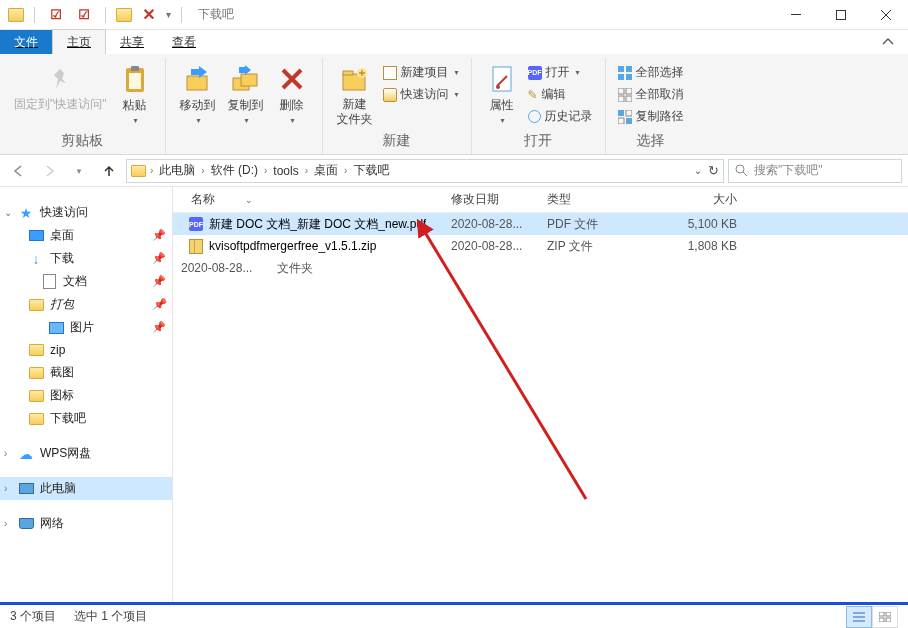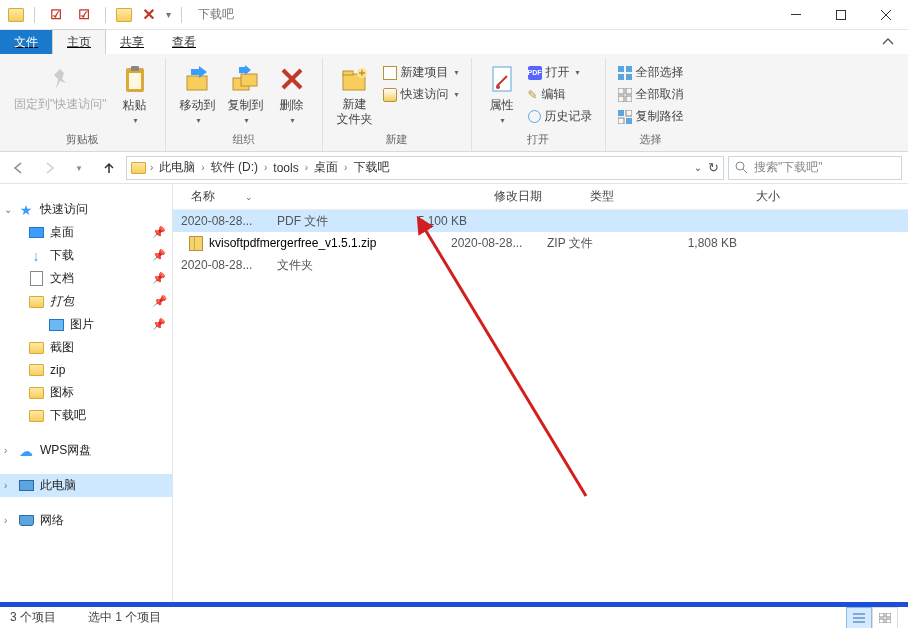--- a/index.html
+++ b/index.html
@@ -18,21 +18,21 @@
 
 .tabbar { height: 24px; background: #fff; display: flex; align-items: flex-end; text-decoration: underline; }
 .tab { padding: 4px 14px 3px; color: #333; cursor: pointer; }
 .tab.file { background: #1979ca; color: #fff; }
 .tab.active { border: 1px solid #d0d0d0; border-bottom: none; background: #f5f5f5; }
 .ribbon-collapse { margin-left: auto; padding: 0 14px; color: #555; align-self: center; }
 
 .ribbon { background: #f5f5f5; border-bottom: 1px solid #d9d9d9; display: flex; padding: 4px 0 0; }
 .ribbon-group { border-right: 1px solid #e1e1e1; padding: 2px 8px 2px; display: flex; flex-direction: column; }
 .ribbon-group-content { display: flex; align-items: flex-start; flex: 1; }
-.ribbon-group-label { text-align: center; color: #666; font-size: 11px; padding: 2px 0; }
+.ribbon-group-label { text-align: center; color: #666; font-size: 14px; padding: 2px 0; }
 .rbtn-lg { display: flex; flex-direction: column; align-items: center; justify-content: flex-start; padding: 3px 6px; min-width: 44px; gap: 2px; cursor: pointer; color: #444; }
 .rbtn-lg.disabled { color: #aaa; }
 .rbtn-lg .icon { width: 32px; height: 32px; display: flex; align-items: center; justify-content: center; position: relative; }
 .rbtn-sm { display: flex; align-items: center; gap: 4px; padding: 2px 4px; cursor: pointer; color: #444; white-space: nowrap; }
 .rbtn-col { display: flex; flex-direction: column; gap: 1px; margin-top: 2px; }
 .drop-tri { font-size: 8px; color: #666; margin-left: 2px; }
 
 .addrbar { height: 32px; display: flex; align-items: center; padding: 3px 6px; gap: 4px; border-bottom: 1px solid #e5e5e5; background: #fff; }
 .nav-btn { width: 26px; height: 26px; border-radius: 2px; display: flex; align-items: center; justify-content: center; color: #888; cursor: pointer; }
 .nav-btn.active { color: #333; }
@@ -57,39 +57,39 @@
 .ico-doc { width: 13px; height: 15px; background: #fff; border: 1px solid #888; position: relative; }
 .ico-pic { width: 15px; height: 12px; background: #6bb8f5; border: 1px solid #2576c9; }
 .ico-cloud { color: #3b9eff; font-size: 14px; }
 .ico-pc { width: 15px; height: 11px; background: #5aa6e0; border: 1px solid #2e6aa3; }
 .ico-net { width: 15px; height: 11px; background: #5aa6e0; border: 1px solid #2e6aa3; border-radius: 0 0 3px 3px; }
 
 .filepane { flex: 1; display: flex; flex-direction: column; position: relative; }
 .col-headers { display: flex; height: 26px; align-items: center; color: #444; border-bottom: 1px solid #eee; }
 .col-headers > div { padding: 0 8px; }
 .c-name { width: 270px; padding-left: 18px !important; }
-.c-date { width: 96px; margin-left: 43px; }
+.c-date { width: 96px; }
 .c-type { width: 96px; }
 .c-size { width: 110px; text-align: right; }
 .sort-chev { font-size: 9px; color: #666; margin-left: 30px; }
 .file-list { }
 .file-row { display: flex; align-items: center; height: 22px; cursor: pointer; }
 .file-row.sel { background: #cde8ff; }
 .file-row > div { padding: 0 8px; }
 .f-name { width: 270px; display: flex; align-items: center; gap: 6px; padding-left: 16px !important; white-space: nowrap; overflow: hidden; text-overflow: ellipsis; }
 .f-name .nm { overflow: hidden; text-overflow: ellipsis; white-space: nowrap; }
 .f-date { width: 96px; color: #555; }
 .f-type { width: 96px; color: #555; }
 .f-size { width: 110px; text-align: right; color: #555; }
 .ico-pdf { width: 14px; height: 14px; background: #5864ff; color: #fff; font-size: 7px; font-weight: bold; display: inline-flex; align-items: center; justify-content: center; border-radius: 2px; }
 .ico-zip { width: 14px; height: 15px; background: linear-gradient(90deg,#f5d56b 0,#f5d56b 35%,#c6a956 35%,#c6a956 45%,#f5d56b 45%); border: 1px solid #b7933d; }
 
 .arrow-svg { position: absolute; left: 238px; top: 32px; pointer-events: none; }
 
-.statusbar { position: absolute; bottom: 0; left: 0; right: 0; height: 26px; border-top: 5px solid #1d4ed8; background: #fff; display: flex; align-items: center; padding: 0 10px; gap: 32px; color: #444; }
+.statusbar { position: absolute; bottom: 0; left: 0; right: 0; height: 26px; border-top: 3px solid #1d4ed8; background: #fff; display: flex; align-items: center; padding: 0 10px; gap: 18px; color: #444; }
 .statusbar .right { margin-left: auto; display: flex; gap: 0; }
 .view-btn { width: 26px; height: 22px; border: 1px solid #ddd; display: flex; align-items: center; justify-content: center; cursor: pointer; color: #666; }
 .view-btn.active { background: #d6eaff; border-color: #8ab9e2; color: #2a6aa8; }
 
 svg { display: block; }
 </style>
 </head>
 <body>
 
 <div class="titlebar">
@@ -194,21 +194,20 @@
       <div class="rbtn-lg">
         <span class="icon">
             <svg width="26" height="26">
               <path d="M4 4 L22 22 M22 4 L4 22" stroke="#c0392b" stroke-width="4"></path>
             </svg>
           </span>
         <span>删除</span>
           <span class="drop-tri">▾</span>
       </div>
     </div>
-    <div class="ribbon-group-label">组织</div>
   </div>
 
   <div class="ribbon-group">
     <div class="ribbon-group-content">
       <div class="rbtn-lg">
         <span class="icon">
             <svg width="30" height="28">
               <rect x="3" y="9" width="22" height="16" fill="#f7ce5b" stroke="#b79239"></rect>
               <rect x="3" y="6" width="10" height="4" fill="#f7ce5b" stroke="#b79239"></rect>
               <circle cx="22" cy="8" r="5" fill="#ffe490"></circle>
@@ -376,21 +375,21 @@
             <span class="ico-desktop"></span>
           </span>
           <span>桌面</span>
           <span style="margin-left:auto;color:#888;font-size:11px">📌</span>
         </div>
         <div class="tree-item" style="display: flex;">
           <span class="ico ico-dl">↓</span>
           <span>下载</span>
           <span style="margin-left:auto;color:#888;font-size:11px">📌</span>
         </div>
-        <div class="tree-item" style="display: flex;">
+        <div class="tree-item" style="display: flex; margin-left: 13px;">
           <span class="ico">
             <span class="ico-doc"></span>
           </span>
           <span>文档</span>
           <span style="margin-left:auto;color:#888;font-size:11px">📌</span>
         </div>
         <div class="tree-item" style="display: flex; font-style: italic;">
           <span class="ico">
             <span class="ico-folder"></span>
           </span>
@@ -401,27 +400,27 @@
           <span class="ico">
             <span class="ico-pic"></span>
           </span>
           <span>图片</span>
           <span style="margin-left:auto;color:#888;font-size:11px">📌</span>
         </div>
         <div class="tree-item" style="display: flex;">
           <span class="ico">
             <span class="ico-folder"></span>
           </span>
+          <span>zip</span>
+        </div>
+        <div class="tree-item" style="display: flex;">
+          <span class="ico">
+            <span class="ico-folder"></span>
+          </span>
           <span>截图</span>
-        </div>
-        <div class="tree-item" style="display: flex;">
-          <span class="ico">
-            <span class="ico-folder"></span>
-          </span>
-          <span>zip</span>
         </div>
         <div class="tree-item" style="display: flex;">
           <span class="ico">
             <span class="ico-folder"></span>
           </span>
           <span>图标</span>
         </div>
         <div class="tree-item" style="display: flex;">
           <span class="ico">
             <span class="ico-folder"></span>
@@ -455,20 +454,24 @@
 
   <div class="filepane">
     <div class="col-headers">
       <div class="c-name"><span>名称</span><span class="sort-chev">⌄</span></div>
       <div class="c-date">修改日期</div>
       <div class="c-type">类型</div>
       <div class="c-size">大小</div>
     </div>
     <div class="file-list" id="file-list">
         <div class="file-row sel">
+          <div class="f-name">
+            <span class="ico-pdf">PDF</span>
+            <span class="nm">新建 DOC 文档_新建 DOC 文档_new.pdf</span>
+          </div>
           <div class="f-date">2020-08-28...</div>
           <div class="f-type">PDF 文件</div>
           <div class="f-size">5,100 KB</div>
         </div>
         <div class="file-row">
           <div class="f-name">
             <span class="ico-zip"></span>
             <span class="nm">kvisoftpdfmergerfree_v1.5.1.zip</span>
           </div>
           <div class="f-date">2020-08-28...</div>

